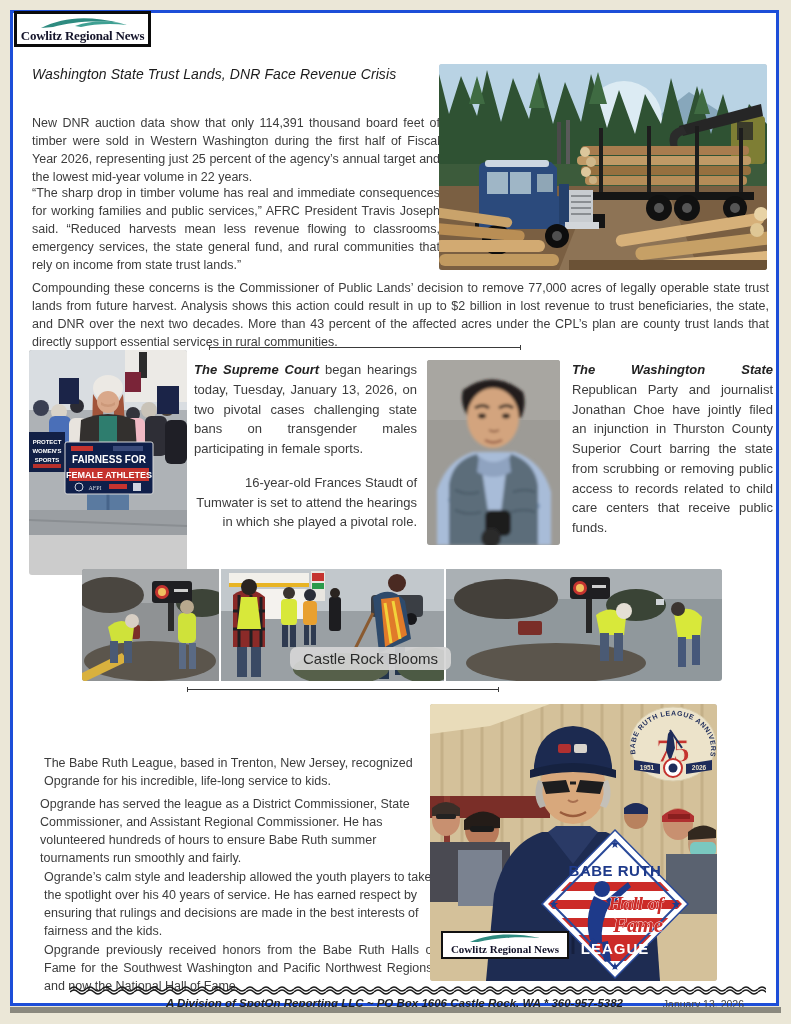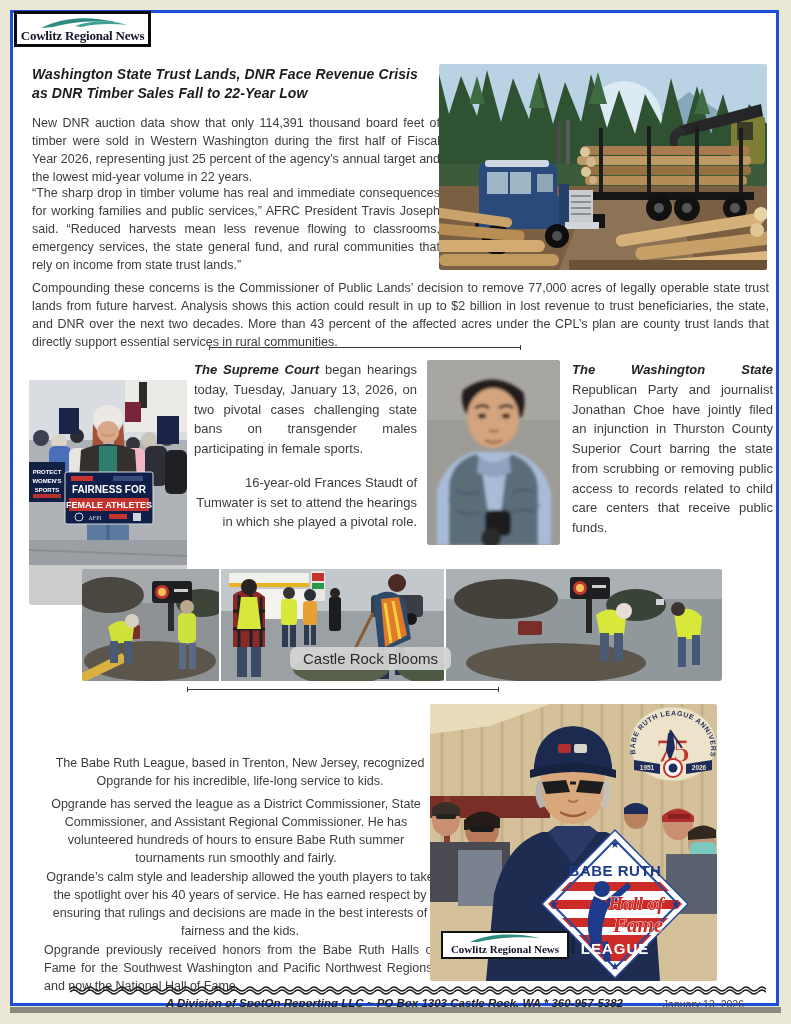--- a/index.html
+++ b/index.html
@@ -21,27 +21,27 @@
   .brandbox{
     background:#fff;border:3px solid #0b0b0b;box-sizing:border-box;
     display:flex;flex-direction:column;align-items:center;justify-content:flex-end;
     overflow:hidden;
   }
   .brandbox .brand-text{
     font-family:"Liberation Serif",serif;font-weight:bold;color:#14142a;
     white-space:nowrap;line-height:1;padding-bottom:2px;letter-spacing:-0.2px;
   }
   .headline{
-    font-weight:bold;font-style:italic;color:#1c1c1c;
+    font-weight:normal;font-style:italic;color:#1c1c1c;
     font-size:14px;line-height:1.38;letter-spacing:0.1px;
   }
   .para{
     font-size:12.5px;line-height:1.44;color:#3c3c3c;text-align:justify;margin:0;
   }
-  .para.left{text-align:center}
+  .para.left{text-align:left}
   .colpara{
     font-size:13px;line-height:1.52;color:#3c3c3c;text-align:justify;margin:0 0 14px 0;
   }
   .lead-bi{font-weight:bold;font-style:italic;color:#222}
   .divider{height:1px;background:#3a3a3a}
   .divider::before,.divider::after{
     content:"";position:absolute;top:-2px;width:1px;height:5px;background:#3a3a3a;
   }
   .divider::before{left:0}
   .divider::after{right:0}
@@ -67,21 +67,20 @@
   <div class="brandbox abs" style="left:1px;top:-2px;width:137px;height:36px">
     <svg width="96" height="13" viewBox="0 0 96 13">
       <path d="M6,12 C28,1 52,-1 86,7 C60,4 36,6 18,11 Z" fill="#2e8b80"></path>
       <path d="M40,10 C58,4 74,4 92,9 C76,7 58,8 46,11 Z" fill="#3fa093"></path>
     </svg>
     <div class="brand-text" style="font-size:13px">Cowlitz Regional News</div>
   </div>
 
   <div class="headline abs" style="left:19px;top:52px;width:414px">
     <div>Washington State Trust Lands, DNR Face Revenue Crisis</div>
-    <div>as DNR Timber Sales Fall to 22-Year Low</div>
   </div>
 
   <p class="para abs" style="left:19px;top:101px;width:408px">New DNR auction data show that only 114,391 thousand board feet of timber were sold in Western Washington during the first half of Fiscal Year 2026, representing just 25 percent of the agency’s annual target and the lowest mid-year volume in 22 years.</p>
 
   <p class="para abs" style="left:19px;top:171px;width:408px">“The sharp drop in timber volume has real and immediate consequences for working families and public services,” AFRC President Travis Joseph said. “Reduced harvests mean less revenue flowing to classrooms, emergency services, the state general fund, and rural communities that rely on income from state trust lands.”</p>
 
   <div class="photo abs" style="left:426px;top:51px;width:328px;height:206px">
     <svg width="328" height="206" viewBox="0 0 328 206">
       <rect width="328" height="206" fill="#b9d3e4"></rect>
       <polygon points="190,75 250,28 328,78 328,130 190,130" fill="#87a7bb"></polygon>
@@ -157,21 +156,21 @@
           <circle cx="318" cy="166" r="7" fill="#dfc795"></circle>
         <rect x="130" y="196" width="200" height="10" fill="#6b5236"></rect>
       </g>
     </svg>
   </div>
 
   <p class="para abs" style="left:19px;top:266px;width:737px">Compounding these concerns is the Commissioner of Public Lands’ decision to remove 77,000 acres of legally operable state trust lands from future harvest. Analysis shows this action could result in up to $2 billion in lost revenue to trust beneficiaries, the state, and DNR over the next two decades. More than 43 percent of the affected acres under the CPL’s plan are county trust lands that directly support essential services in rural communities.</p>
 
   <div class="divider abs" style="left:196px;top:334px;width:312px"></div>
 
-  <div class="photo abs" style="left:16px;top:367px;width:158px;height:225px">
+  <div class="photo abs" style="left:16px;top:337px;width:158px;height:225px">
     <svg width="158" height="185" viewBox="0 0 158 185">
       <rect width="158" height="185" fill="#aeb2b6"></rect>
       <rect x="0" y="0" width="158" height="60" fill="#d9dde1"></rect>
       <rect x="96" y="0" width="62" height="52" fill="#eceae6"></rect>
       <rect x="110" y="2" width="8" height="26" fill="#2b2b2b"></rect>
 
       <g>
         <circle cx="12" cy="58" r="8" fill="#3a3f52"></circle>
           <circle cx="30" cy="62" r="8" fill="#d9d3c8"></circle>
         <circle cx="48" cy="56" r="7" fill="#2c2c34"></circle>
@@ -521,18 +520,18 @@
       <defs>
         <pattern id="wavepat" width="16" height="12" patternUnits="userSpaceOnUse">
           <path d="M0,4 Q4,0 8,4 Q12,8 16,4" fill="none" stroke="#1a1a1a" stroke-width="1.5"></path>
           <path d="M0,7 Q4,3 8,7 Q12,11 16,7" fill="none" stroke="#1a1a1a" stroke-width="1.5"></path>
         </pattern>
       </defs>
       <rect width="696" height="12" fill="url(#wavepat)"></rect>
     </svg>
   </div>
 
-  <div class="footer-division" style="top:984px">A Division of SpotOn Reporting LLC ~ PO Box 1303 Castle Rock, WA * 360-957-5382</div>
+  <div class="footer-division" style="top:984px">A Division of SpotOn Reporting LLC ~ PO Box 1606 Castle Rock, WA * 360-957-5382</div>
   <div class="footer-date" style="top:985px;right:32px">January 13, 2026</div>
 
 </div>
 
 <div class="bottom-shadow"></div>
 
 </body></html>

